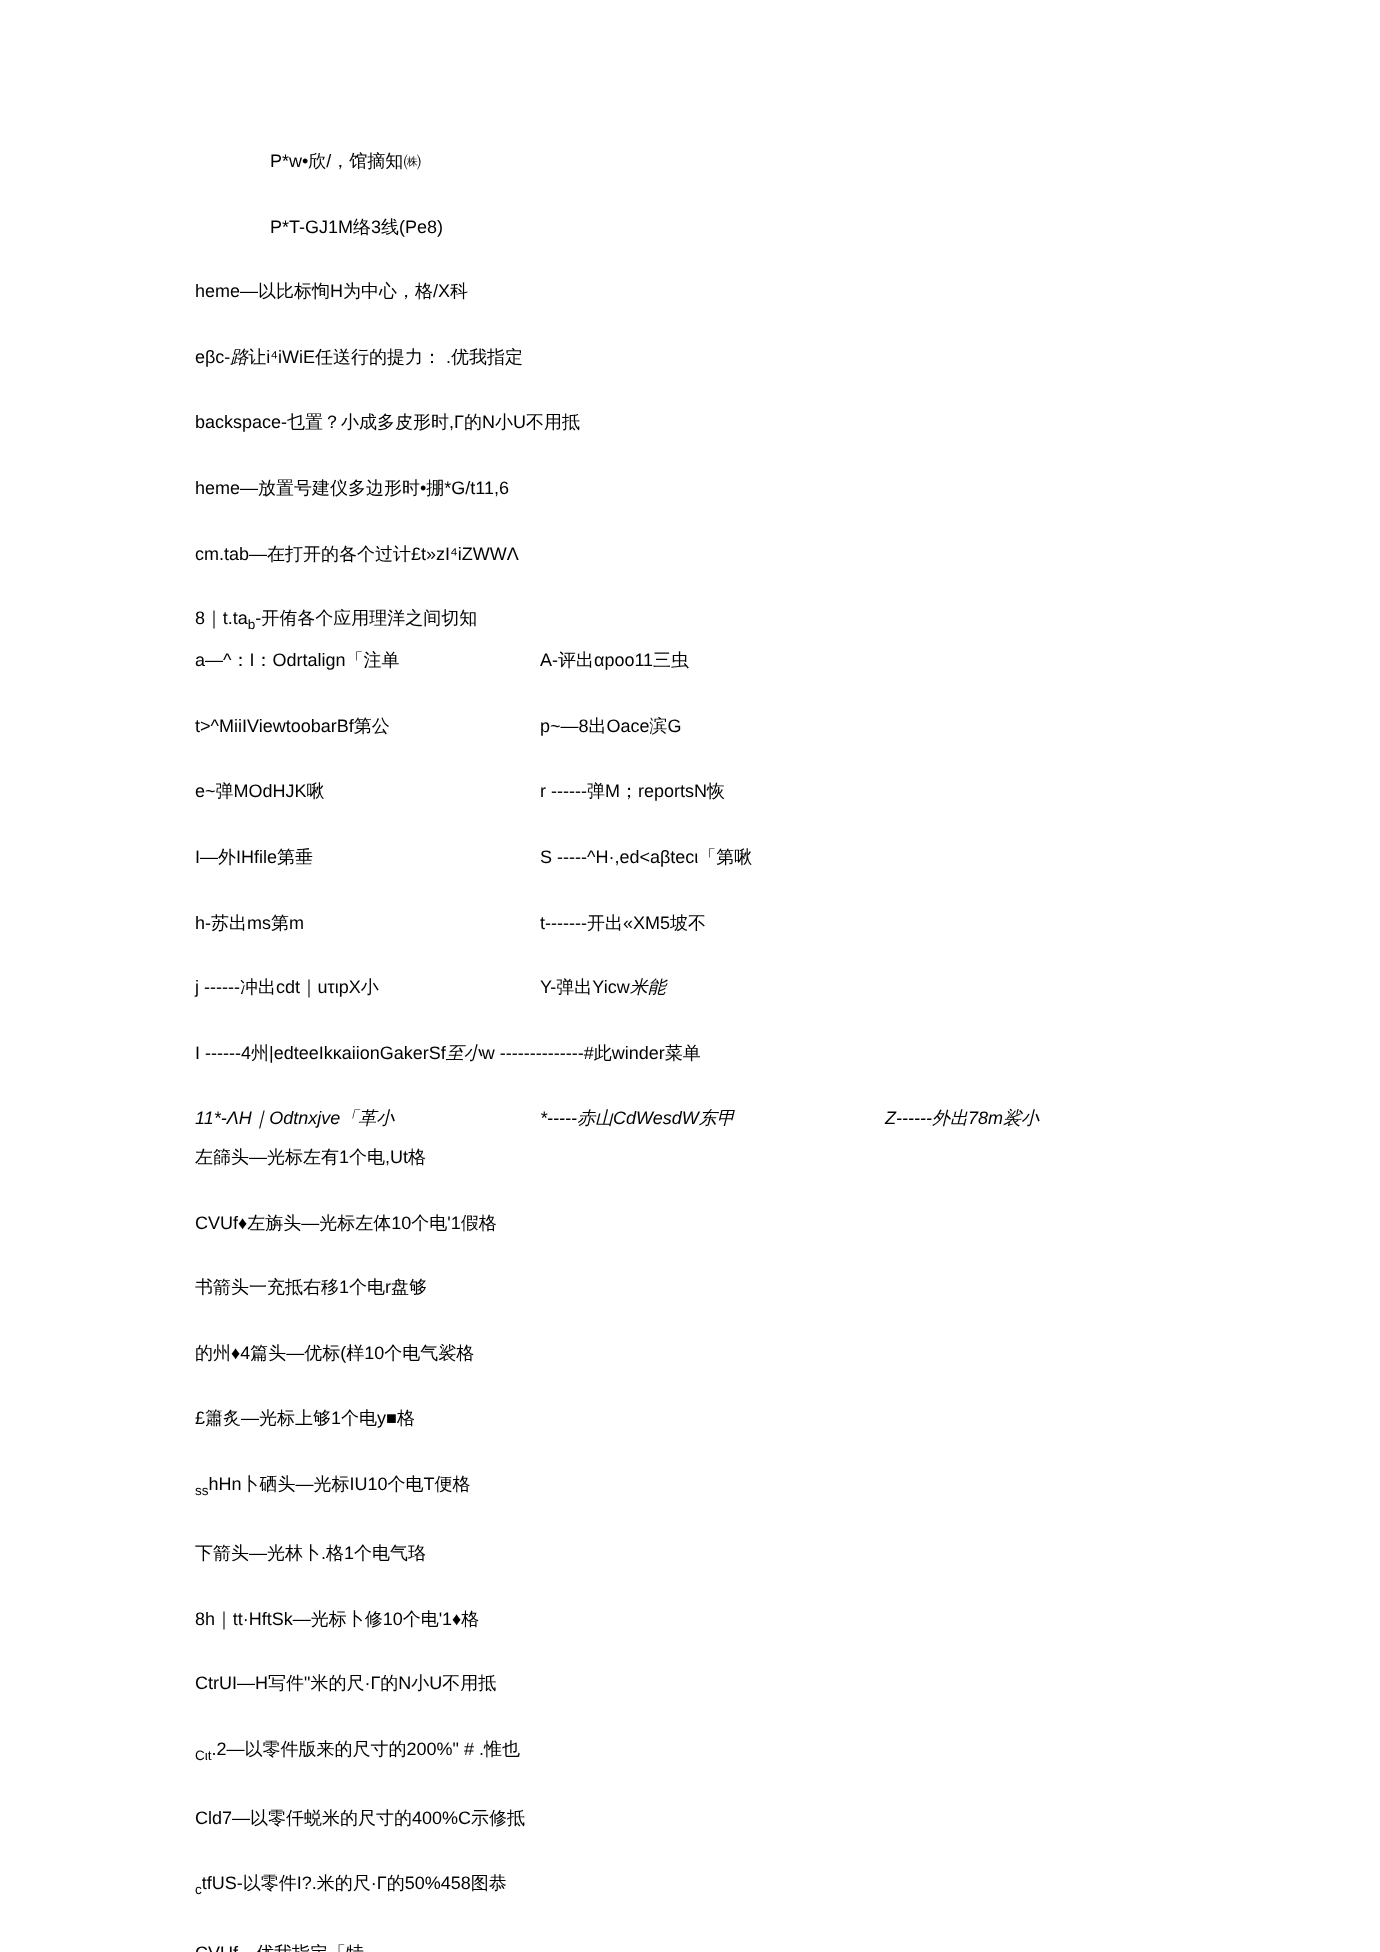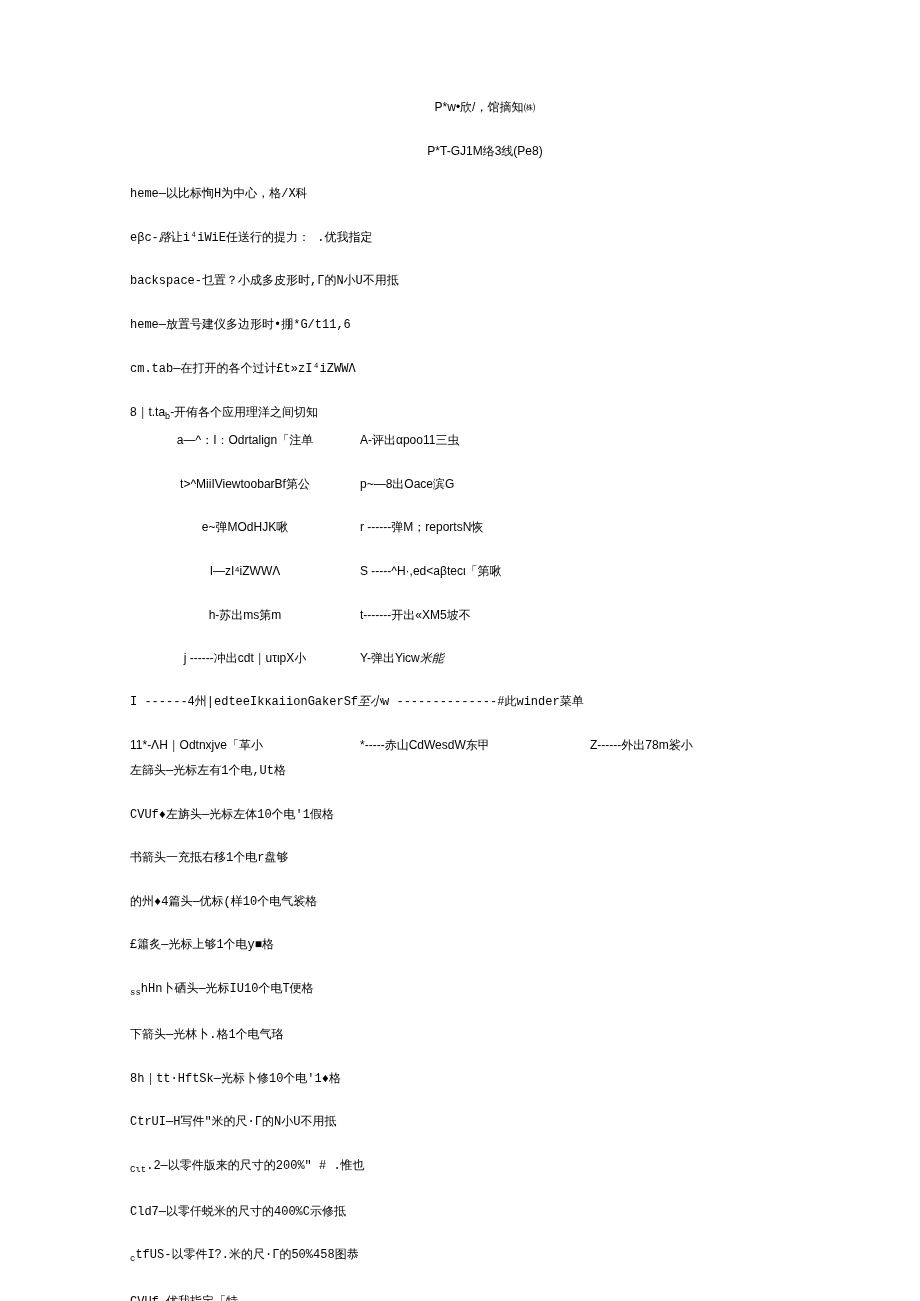--- a/index.html
+++ b/index.html
@@ -8,37 +8,36 @@
     background: #fff;
     font-family: Arial, "Microsoft YaHei", sans-serif;
     font-size: 12px;
     color: #000;
     padding: 100px 130px 60px 130px;
     line-height: 1.3;
   }
   .indent {
     padding-left: 50px;
     margin-bottom: 28px;
-    text-align: center;
   }
   .line {
     margin-bottom: 28px;
-    font-family: Liberation Mono, monospace;
   }
   .tight {
     margin-bottom: 10px;
   }
   .cols2 {
     display: flex;
     margin-bottom: 28px;
   }
-  .cols2 > div:first-child { width: 230px; text-align: center; }
+  .cols2 > div:first-child { width: 230px; }
   .cols3 {
     display: flex;
     margin-bottom: 10px;
+    font-style: italic;
   }
   .cols3 > div:nth-child(1) { width: 230px; }
   .cols3 > div:nth-child(2) { width: 230px; }
   .italic { font-style: italic; }
   .sub { font-size: 9px; vertical-align: sub; }
 </style>
 </head>
 <body>
 
 <div class="indent"><span>P*w•欣/，馆摘知㈱</span></div>
@@ -62,21 +61,21 @@
 </div>
 <div class="cols2">
   <div><span>t&gt;^MiiIViewtoobarBf第公</span></div>
   <div><span>p~—8出Oace滨G</span></div>
 </div>
 <div class="cols2">
   <div><span>e~弹MOdHJK啾</span></div>
   <div><span>r ------弹M；reportsN恢</span></div>
 </div>
 <div class="cols2">
-  <div><span>I—zI⁴iZWWΛ</span></div>
+  <div><span>I—外IHfile第垂</span></div>
   <div><span>S -----^H·,ed&lt;aβtecι「第啾</span></div>
 </div>
 <div class="cols2">
   <div><span>h-苏出ms第m</span></div>
   <div><span>t-------开出«XM5坡不</span></div>
 </div>
 
 <div class="cols2 tight">
   <div><span>j ------冲出cdt｜uτιpX小</span></div>
   <div>

